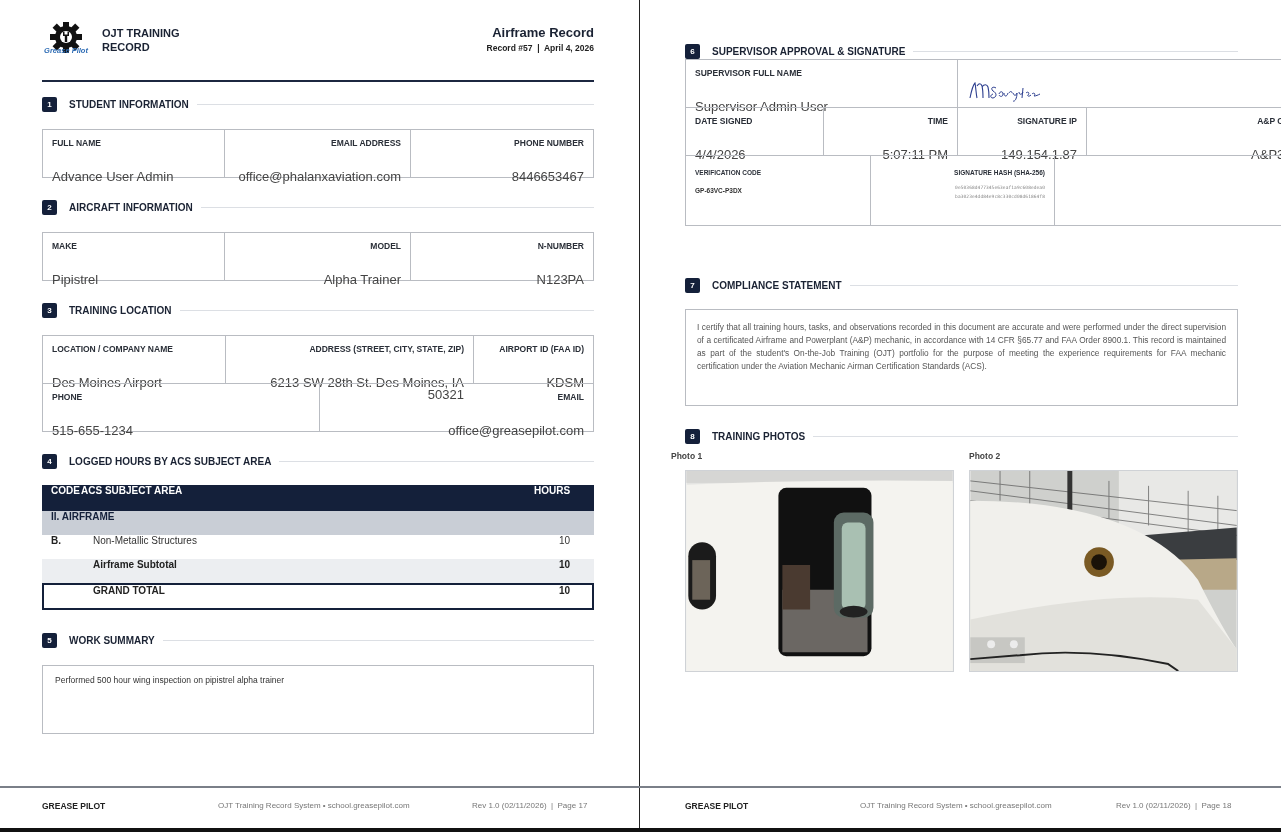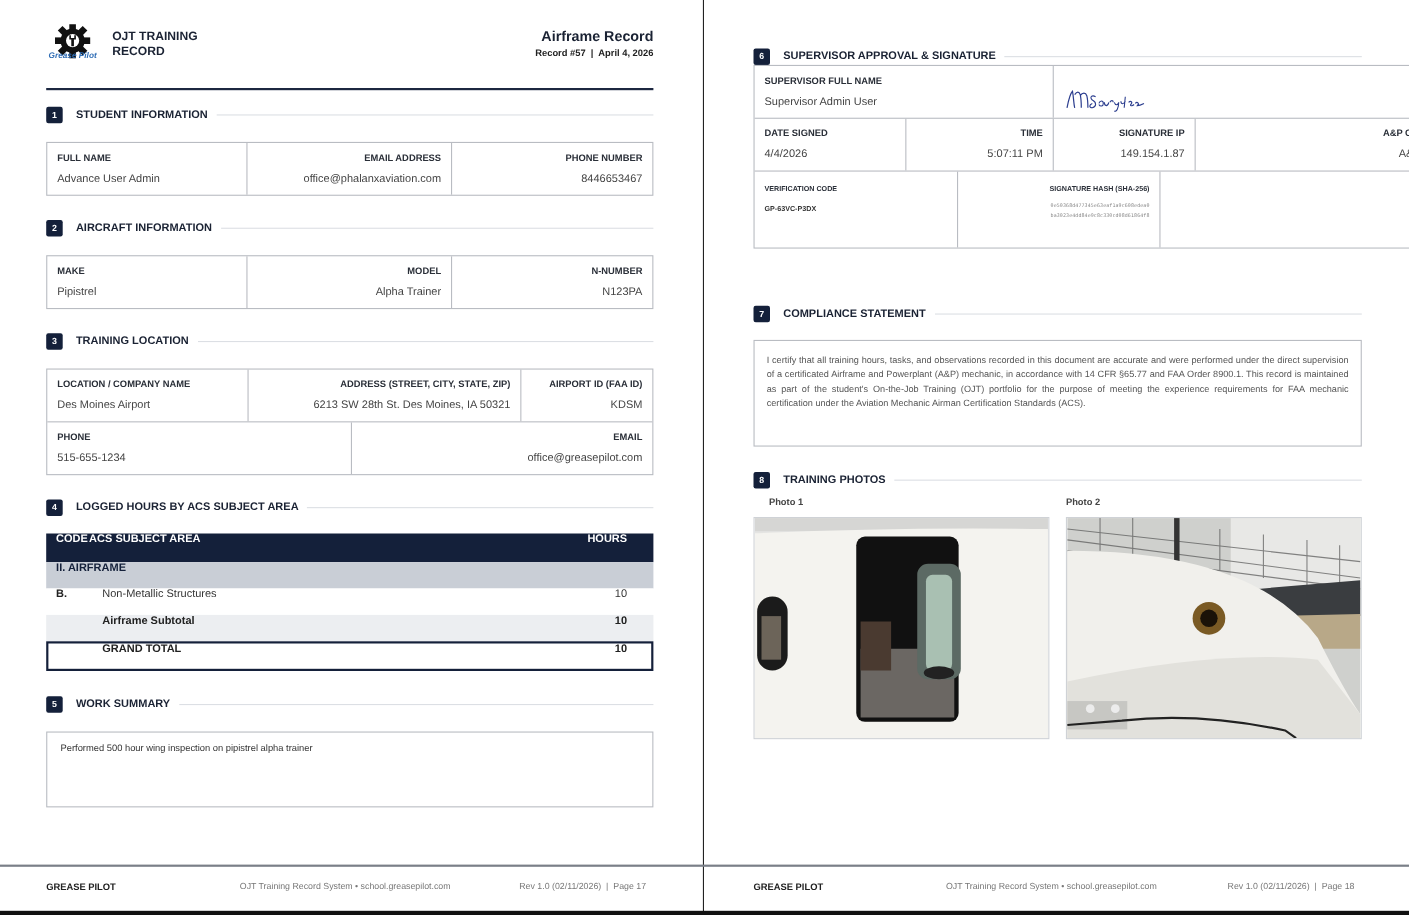--- a/index.html
+++ b/index.html
@@ -27,21 +27,21 @@
   .sec .lbl { font-size: 10px; font-weight: bold; color: #1a2233; margin-left: 12px; white-space: nowrap; }
   .sec .rule { flex: 1; height: 1px; background: #dcdfe4; margin-left: 8px; }
 
   
   .grid { position: absolute; border: 1px solid #b9bcc2; display: flex; flex-direction: column; }
   .row { display: flex; }
   .row + .row { border-top: 1px solid #b9bcc2; }
   .cell { padding: 7px 9px 0 9px; height: 47px; }
   .cell + .cell { border-left: 1px solid #b9bcc2; text-align: right; }
   .cell .k { font-size: 8.5px; font-weight: bold; color: #2a2f38; line-height: 12px; }
-  .cell .v { font-size: 10px; color: #444; line-height: 12px; margin-top: 8px; }
+  .cell .v { font-size: 13px; color: #444; line-height: 12px; margin-top: 22px; }
 
   
   .htable { position: absolute; left: 42px; top: 485px; width: 552px; }
   .hrow { display: flex; align-items: flex-start; font-size: 10px; }
   .hrow .c1 { width: 35px; padding-left: 9px; }
   .hrow .c2 { flex: 1; padding-left: 9px; }
   .hrow .c3 { width: 60px; text-align: right; padding-right: 12px; }
   .hrow.head { background: #14203a; color: #fff; font-weight: bold; height: 26px; }
   .hrow.head .c3 { padding-right: 31px; }
   .hrow.group { background: #c9ced6; color: #14203a; font-weight: bold; height: 24px; }
@@ -326,21 +326,21 @@
     <div class="num">7</div>
     <div class="lbl">COMPLIANCE STATEMENT</div>
     <div class="rule"></div>
   </div>
 
   <div class="sec" style="left:45px; top:426px; width:553px;">
     <div class="num">8</div>
     <div class="lbl">TRAINING PHOTOS</div>
     <div class="rule"></div>
   </div>
-  <div class="photo-label" style="left:31px; top:451px;margin-left:28px;">Photo 1</div>
+  <div class="photo-label" style="left:31px; top:451px;">Photo 1</div>
   <div class="photo-label" style="left:329px; top:451px;">Photo 2</div>
 
   <svg class="photo" style="left:45px; top:470px;" width="269" height="202" viewBox="0 0 269 202">
     <rect width="269" height="202" fill="#e4e4e2"></rect>
     <rect x="0" y="0" width="269" height="12" fill="#d6d6d4"></rect>
     <path d="M0,14 Q130,8 269,10 L269,202 L0,202 Z" fill="#f4f3ef"></path>
     <rect x="93" y="17" width="94" height="170" rx="8" fill="#111"></rect>
     <path d="M97,120 L183,120 L183,183 L97,183 Z" fill="#6b6763"></path>
     <path d="M97,95 L125,95 L125,140 L97,140 Z" fill="#4a3a30"></path>
     <rect x="149" y="42" width="40" height="106" rx="10" fill="#5c6a64"></rect>

